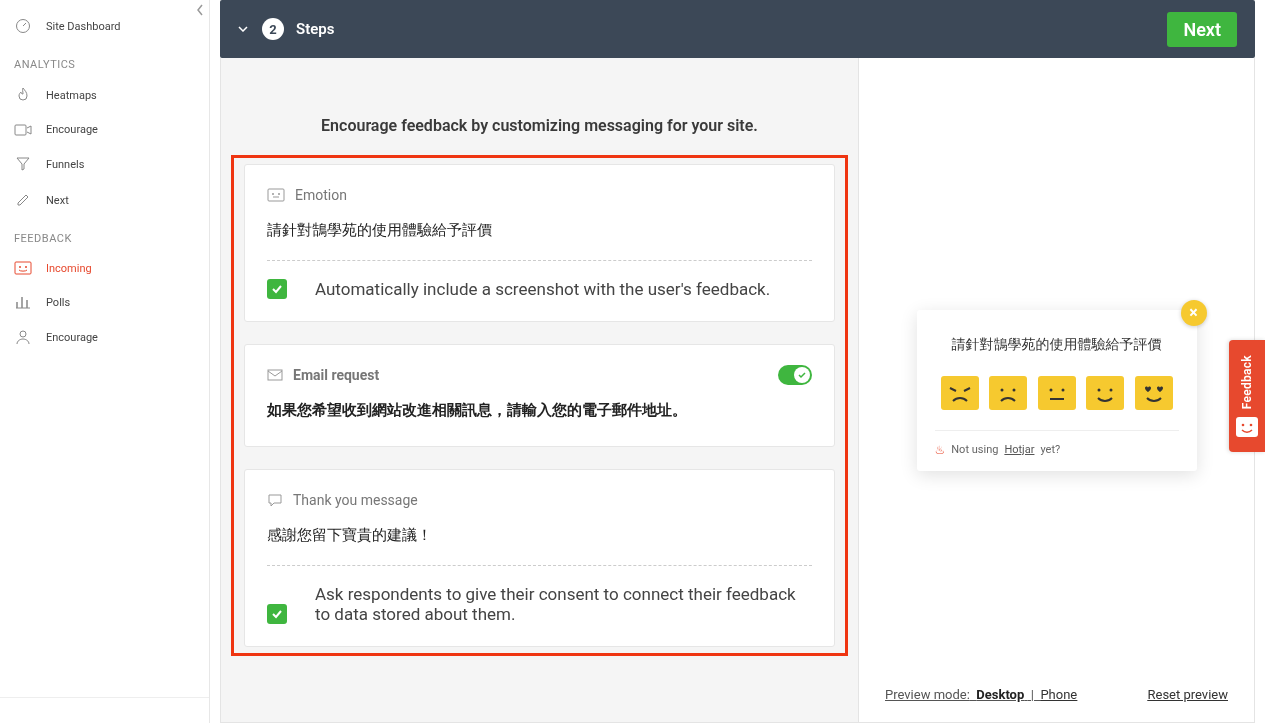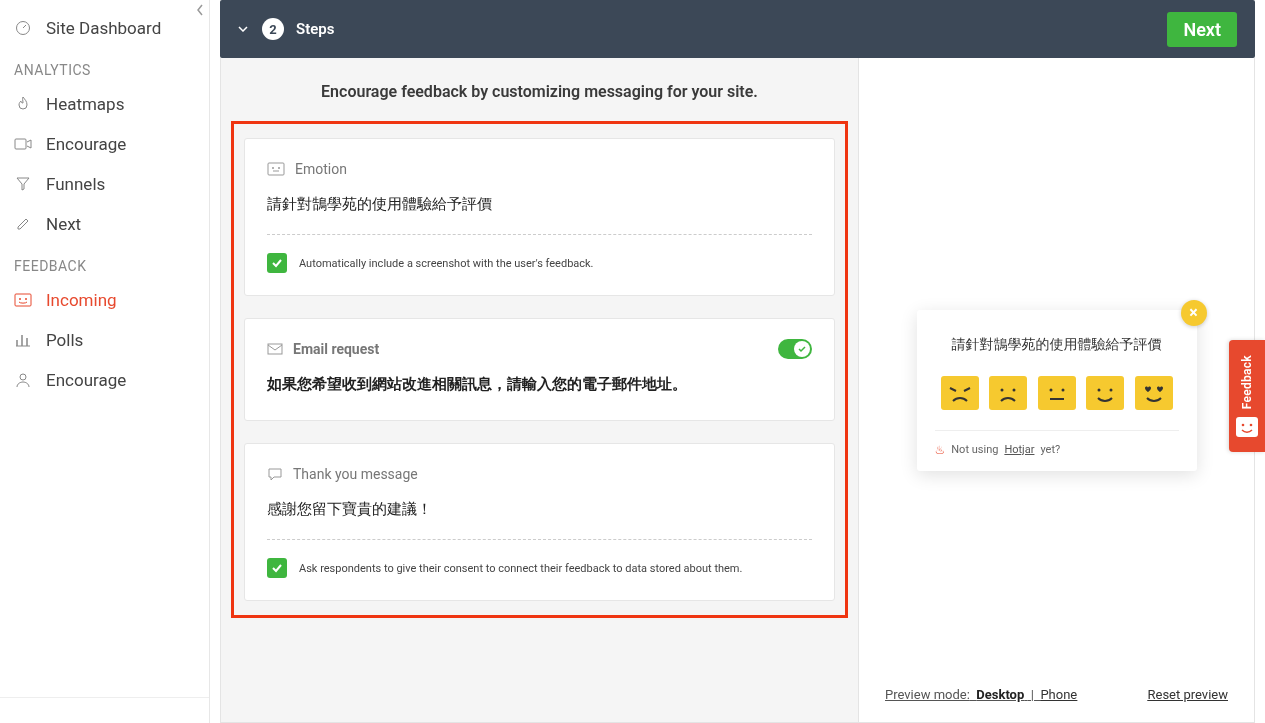--- a/index.html
+++ b/index.html
@@ -1,40 +1,40 @@
 <!DOCTYPE html>
 <html><head>
 <meta charset="utf-8">
 <style>
   * { box-sizing: border-box; margin: 0; padding: 0; font-family: -apple-system, BlinkMacSystemFont, "Segoe UI", Roboto, sans-serif; }
   body { width: 1265px; height: 723px; overflow: hidden; display: flex; background: #fff; color: #333; }
   .sidebar { width: 210px; height: 100%; border-right: 1px solid #e7e7e7; padding-top: 8px; position: relative; }
   .sidebar .collapse-handle { position: absolute; top: 0; right: -1px; width: 20px; height: 20px; display:flex; align-items:center; justify-content:center; color:#999; cursor:pointer; }
-  .nav-item { display:flex; align-items:center; gap:14px; padding: 10px 14px; font-size:17px; color:#444; cursor:pointer; }
+  .nav-item { display:flex; align-items:center; gap:14px; padding: 10px 14px; font-size:11px; color:#444; cursor:pointer; }
   .nav-item.active { color:#e7492e; }
   .nav-item .ico { width:18px; display:flex; justify-content:center; color:#888; }
   .nav-item.active .ico { color:#e7492e; }
-  .nav-section { padding: 14px 14px 6px; font-size:14px; letter-spacing: .5px; color:#888; }
+  .nav-section { padding: 14px 14px 6px; font-size:11px; letter-spacing: .5px; color:#888; }
   .sidebar-footer { position:absolute; bottom:0; left:0; right:0; border-top:1px solid #eee; height:26px; }
 
   .main { flex:1; padding: 0 10px; display:flex; flex-direction:column; }
   .stepbar { background:#3c4857; color:#fff; height:58px; border-radius:2px; display:flex; align-items:center; padding:0 18px; margin-top: 0; }
   .stepbar .caret { margin-right:14px; }
   .step-num { width:22px; height:22px; border-radius:50%; background:#fff; color:#3c4857; font-weight:700; font-size:13px; display:flex; align-items:center; justify-content:center; margin-right:12px; }
   .step-title { font-weight:600; font-size:15px; }
   .next-btn { margin-left:auto; background:#3fb63f; color:#fff; border:none; padding:7px 16px; border-radius:3px; font-weight:600; font-size:18px; cursor:pointer; }
 
   .content-wrap { flex:1; border:1px solid #e4e4e4; border-top:none; display:flex; overflow:hidden; }
   .left-col { flex:1; border-right:1px solid #e4e4e4; background:#f5f5f5; padding: 24px 0 30px; overflow:auto; }
-  .intro { text-align:center; font-size:16px; font-weight:600; color:#3a3a3a; margin-bottom:20px; }
-  .red-frame { border:3px solid #ef3511; margin:0 10px; padding:14px 10px; }
+  .intro { text-align:center; font-size:16px; font-weight:600; color:#3a3a3a; margin-bottom:20px;margin-top:34px; }
+  .red-frame { border:3px solid #ef3511; margin:0 10px; padding:6px 10px; }
   .card { background:#fff; border:1px solid #e6e6e6; border-radius:3px; padding: 22px 22px; margin-bottom:22px; }
   .card-head { display:flex; align-items:center; gap:10px; font-size:14px; color:#777; margin-bottom:18px; }
   .card-body { font-size:15px; color:#222; padding-bottom:18px; }
-  .card .dashed { border-top:1px dashed #ccc; margin-top:2px; padding-top:18px; display:flex; gap:12px; font-size:11px; color:#444; align-items:center; }
+  .card .dashed { border-top:1px dashed #ccc; margin-top:2px; padding-top:18px; display:flex; gap:28px; font-size:17px; color:#444; align-items:flex-end; }
   .chk { width:20px; height:20px; border-radius:3px; background:#3fb63f; display:flex; align-items:center; justify-content:center; flex-shrink:0; }
   .chk svg { stroke:#fff; }
   .toggle { position:absolute; right:22px; top:20px; width:34px; height:20px; border-radius:20px; background:#3fb63f; display:flex; align-items:center; justify-content:flex-end; padding:2px; }
   .toggle .knob { width:16px; height:16px; border-radius:50%; background:#fff; display:flex; align-items:center; justify-content:center; }
   .card.rel { position:relative;font-weight:bold; }
 
   .right-col { width:395px; background:#fff; display:flex; flex-direction:column; align-items:center; justify-content:center; position:relative; padding: 20px; }
   .preview-card { width:280px; background:#fff; border-radius:3px; box-shadow:0 4px 18px rgba(0,0,0,.12); padding:26px 18px 14px; position:relative; }
   .close-pill { position:absolute; top:-10px; right:-10px; width:26px; height:26px; border-radius:50%; background:#f6c92f; color:#fff; display:flex; align-items:center; justify-content:center; font-weight:700; box-shadow:0 1px 4px rgba(0,0,0,.2); font-size:16px; }
   .preview-title { text-align:center; font-size:14px; color:#333; margin-bottom:22px; font-weight:500; }

